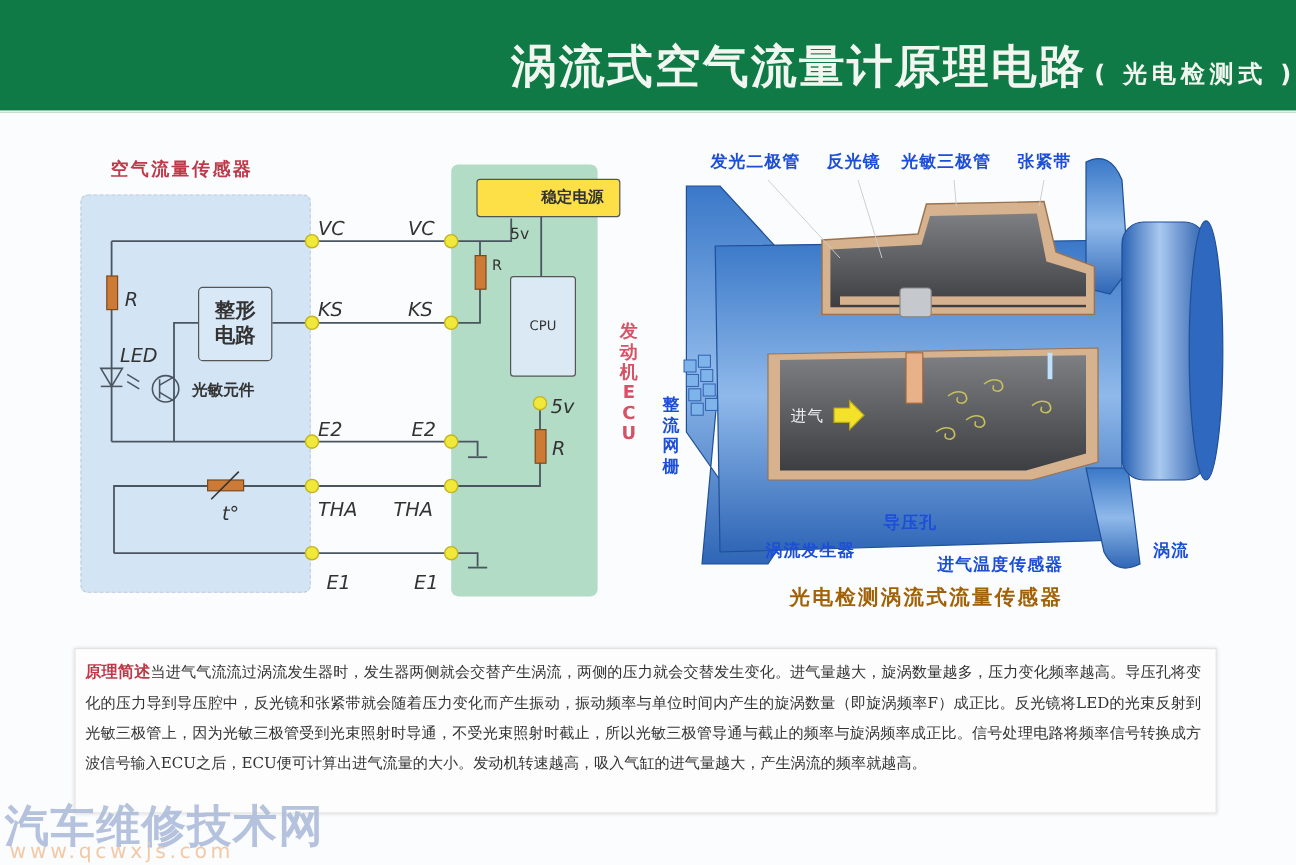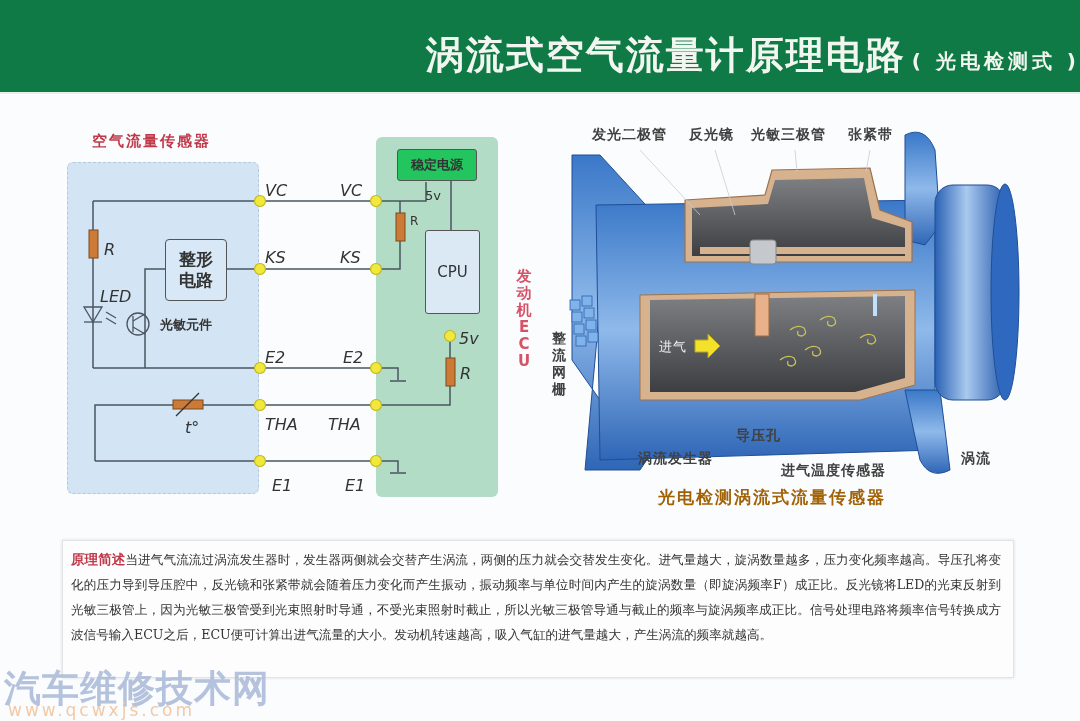--- a/index.html
+++ b/index.html
@@ -6,27 +6,27 @@
   body{width:1080px;height:721px;background:#fbfcfd;position:relative;overflow:hidden;font-family:"DejaVu Sans","Liberation Sans",sans-serif;}
   .banner{position:absolute;left:0;top:0;width:1080px;height:92px;background:#0f7a45;border-bottom:2px solid #e6f0ea;}
   .banner-title{position:absolute;left:0;width:1080px;top:30px;text-align:right;color:#f2f6f0;white-space:nowrap;}
   .banner-title .main{font-size:38px;font-weight:bold;letter-spacing:2px;}
   .banner-title .sub{font-size:20px;font-weight:bold;margin-left:6px;letter-spacing:4px;}
   .abs{position:absolute;}
   .sensor-title{left:92px;top:132px;font-size:15px;color:#c0394a;font-weight:bold;letter-spacing:2px;}
   .sensor-box{left:67px;top:162px;width:190px;height:330px;background:#d3e4f4;border:1px dashed #b6c8da;border-radius:6px;}
   .ecu-box{left:376px;top:137px;width:122px;height:360px;background:#b2dcc6;border-radius:6px;}
   .ecu-label{left:513px;top:268px;width:22px;color:#d65266;font-size:15px;line-height:17px;text-align:center;font-weight:bold;}
-  .psu{left:397px;top:149px;width:78px;height:30px;background:#22c55e;border:1px solid #555;border-radius:3px;font-size:13px;font-weight:bold;color:#333;text-align:center;line-height:30px;}
-  .cpu{left:425px;top:230px;width:53px;height:82px;background:#dbe9f5;border:1px solid #555;border-radius:3px;font-size:15px;color:#333;text-align:center;line-height:82px;}
+  .psu{left:397px;top:149px;width:78px;height:30px;background:#fde047;border:1px solid #555;border-radius:3px;font-size:13px;font-weight:bold;color:#333;text-align:center;line-height:30px;padding-left:40px;}
+  .cpu{left:425px;top:230px;width:53px;height:82px;background:#dbe9f5;border:1px solid #555;border-radius:3px;font-size:11px;color:#333;text-align:center;line-height:82px;}
   .shaping{left:165px;top:239px;width:62px;height:62px;background:#d8e8f6;border:1px solid #555;border-radius:4px;font-size:17px;font-weight:bold;color:#333;text-align:center;line-height:21px;padding-top:9px;box-sizing:border-box;}
   .lbl{font-size:16px;color:#333;font-style:italic;}
   .lbl-n{font-size:12px;color:#333;}
   .lbl-b{font-size:13px;color:#333;font-weight:bold;}
-  .device-lbl{font-size:14px;color:#404040;font-weight:bold;letter-spacing:1px;white-space:nowrap;}
+  .device-lbl{font-size:14px;color:#1d4ed8;font-weight:bold;letter-spacing:1px;white-space:nowrap;}
   .device-caption{left:658px;top:486px;font-size:17px;color:#a16207;font-weight:bold;letter-spacing:2px;white-space:nowrap;}
   .desc-box{left:62px;top:540px;width:950px;height:136px;background:#fdfdfd;border:1px solid #e3e3e3;box-shadow:0 0 3px #ddd;}
   .desc-text{position:absolute;left:8px;top:6px;width:930px;font-family:"DejaVu Serif","Liberation Serif",serif;font-size:12.6px;line-height:25px;color:#333;text-align:justify;}
   .desc-head{color:#c0394a;font-weight:bold;font-family:"DejaVu Sans","Liberation Sans",sans-serif;font-size:13.5px;}
   .wm-cn{left:4px;top:664px;font-size:37px;font-weight:bold;color:#a9b9d8;letter-spacing:1px;opacity:0.85;white-space:nowrap;}
   .wm-url{left:8px;top:700px;font-size:17px;color:#f2c9a7;letter-spacing:3px;white-space:nowrap;}
   svg{position:absolute;left:0;top:0;}
 </style>
 </head>
 <body>

